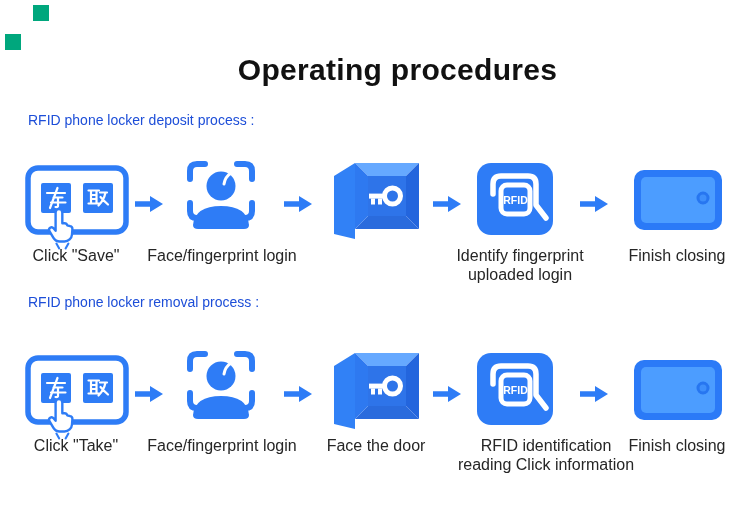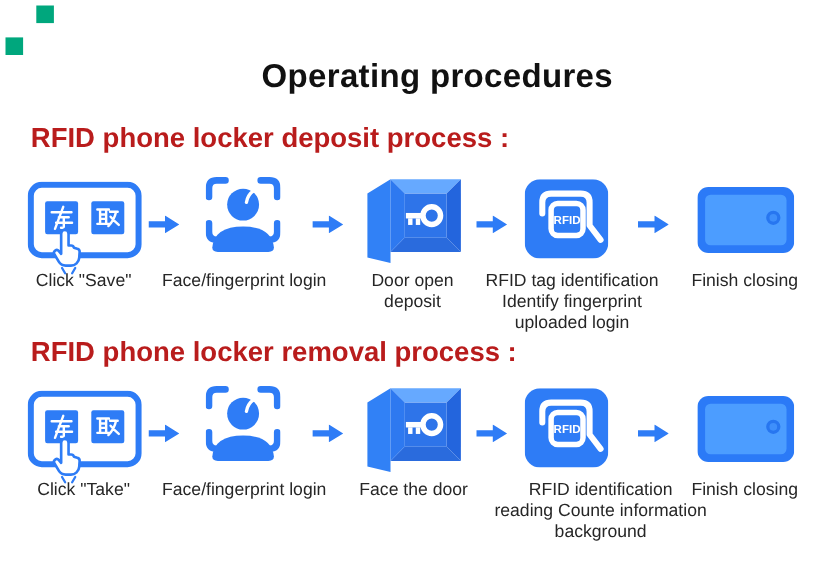--- a/index.html
+++ b/index.html
@@ -3,23 +3,23 @@
 <meta charset="utf-8">
 <style>
   html,body{margin:0;padding:0;background:#fff;}
   .stage{position:relative;width:750px;height:528px;background:#ffffff;overflow:hidden;
          font-family:"Liberation Sans","DejaVu Sans",sans-serif;padding-left:45px;}
   .corner-square{position:absolute;width:16px;height:16px;background:#00a77d;}
   .sq1{left:33px;top:5px;}
   .sq2{left:5px;top:34px;}
   .title{position:absolute;top:53px;left:0;width:100%;text-align:center;
          font-size:30px;font-weight:700;color:#111;letter-spacing:.3px;}
-  .heading{position:absolute;left:28px;font-size:25px;font-weight:700;color:#b91c1c;}
+  .heading{position:absolute;left:28px;font-size:14px;font-weight:400;color:#1d4ed8;}
   .h1{top:112px;}
-  .h2{top:306px;}
+  .h2{top:294px;}
   .icon{position:absolute;}
   .label{position:absolute;transform:translateX(-50%);width:236px;text-align:center;
          font-size:16px;line-height:19px;color:#262626;white-space:nowrap;}
   .label span{display:block;}
   .r1{top:246px;}
   .r2{top:436px;}
   svg{display:block;}
 </style>
 </head>
 <body>
@@ -97,26 +97,21 @@
   <svg class="icon" style="left:580px;top:196px" width="28" height="16" viewBox="0 0 28 16">
       <path d="M0,5.2 H15 V0 L28,8 L15,16 V10.8 H0 Z" fill="#2e7cf6"></path>
     </svg>
 
   <div class="label r1" style="left:76px">
       <span>Click "Save"</span>
     </div>
   <div class="label r1" style="left:222px">
       <span>Face/fingerprint login</span>
     </div>
-  <div class="label r1" style="left:375px">
-    <span>Door open</span>
-    <span>deposit</span>
-  </div>
   <div class="label r1" style="left:520px">
-    <span>RFID tag identification</span>
     <span>Identify fingerprint</span>
     <span>uploaded login</span>
   </div>
   <div class="label r1" style="left:677px">
       <span>Finish closing</span>
     </div>
 
   <svg class="icon" style="left:25px;top:355px" width="104" height="86" viewBox="0 0 104 86">
     <rect x="3" y="3" width="98" height="64" rx="10" fill="#fff" stroke="#2e7cf6" stroke-width="5.5"></rect>
     <g aria-label="存">
@@ -185,20 +180,19 @@
       <span>Click "Take"</span>
     </div>
   <div class="label r2" style="left:222px">
       <span>Face/fingerprint login</span>
     </div>
   <div class="label r2" style="left:376px">
       <span>Face the door</span>
     </div>
   <div class="label r2" style="left:546px">
     <span>RFID identification</span>
-    <span>reading Counte information</span>
-    <span>background</span>
+    <span>reading Click information</span>
   </div>
   <div class="label r2" style="left:677px">
       <span>Finish closing</span>
     </div>
 
 </div>
 
 </body></html>

